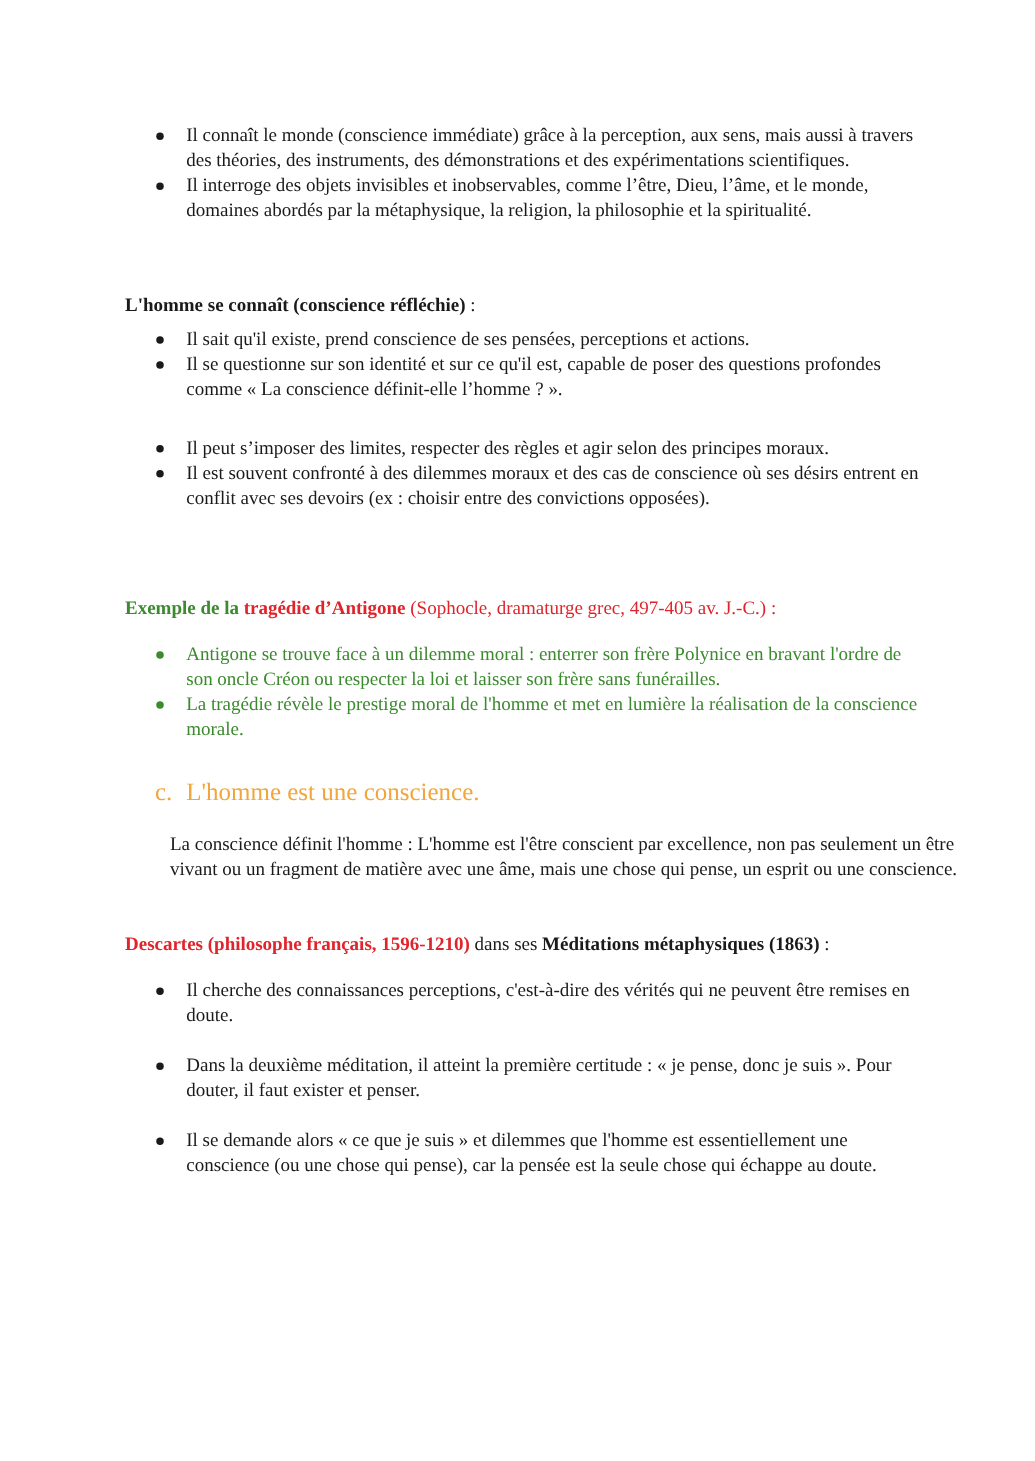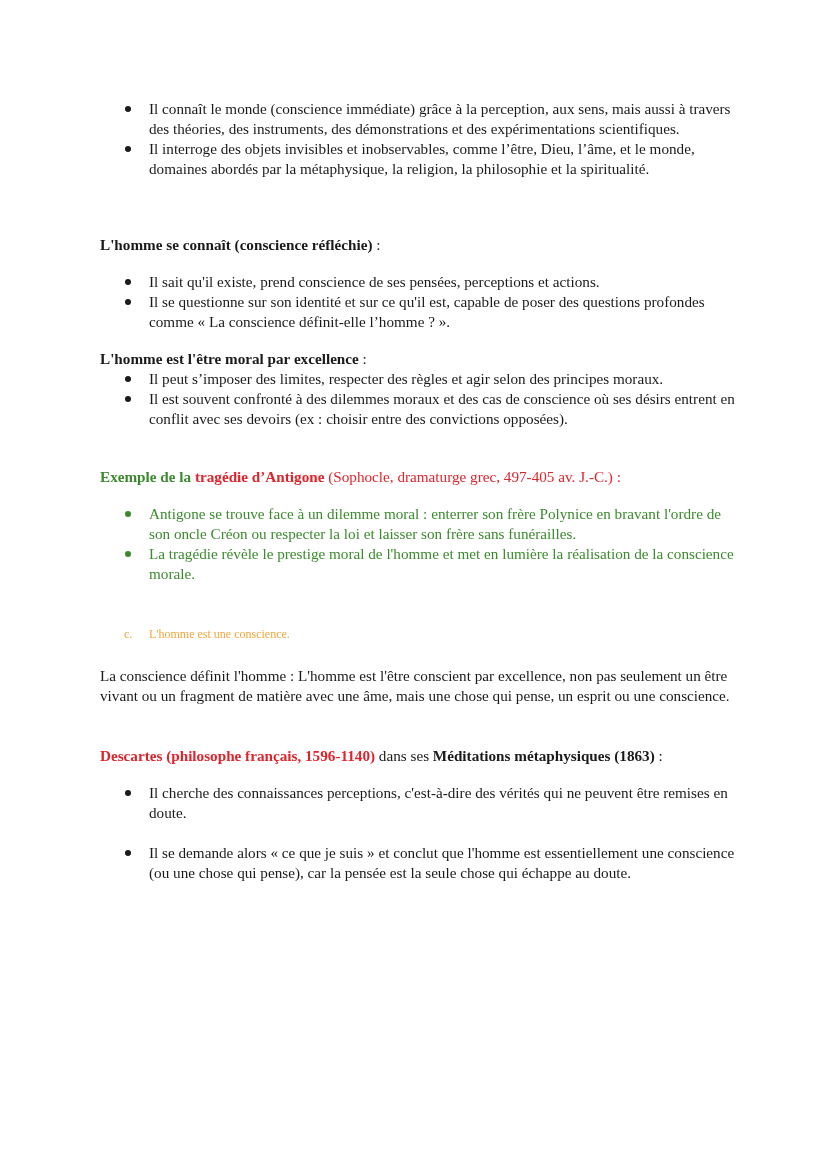--- a/index.html
+++ b/index.html
@@ -32,51 +32,51 @@
 
   <div class="block" style="top:99px;">
     <ul class="bl">
       <li><span class="dot"></span><span>Il connaît le monde (conscience immédiate) grâce à la perception, aux sens, mais aussi à travers des théories, des instruments, des démonstrations et des expérimentations scientifiques.</span></li>
       <li><span class="dot"></span><span>Il interroge des objets invisibles et inobservables, comme l’être, Dieu, l’âme, et le monde, domaines abordés par la métaphysique, la religion, la philosophie et la spiritualité.</span></li>
     </ul>
   </div>
 
   <div class="block" style="top:235px;">
     <div><span class="heading">L'homme se connaît (conscience réfléchie)</span><span> :</span></div>
-    <ul class="bl" style="margin-top:17px;">
+    <ul class="bl" style="margin-top:7px;">
       <li><span class="dot"></span><span>Il sait qu'il existe, prend conscience de ses pensées, perceptions et actions.</span></li>
       <li><span class="dot"></span><span>Il se questionne sur son identité et sur ce qu'il est, capable de poser des questions profondes comme « La conscience définit-elle l’homme ? ».</span></li>
     </ul>
   </div>
 
   <div class="block" style="top:349px;">
-    <div><span class="heading">L'homme est l'être moral par excellence</span><span> :</span></div>
     <ul class="bl" style="">
       <li><span class="dot"></span><span>Il peut s’imposer des limites, respecter des règles et agir selon des principes moraux.</span></li>
       <li><span class="dot"></span><span>Il est souvent confronté à des </span><b>dilemmes moraux</b><span> et des </span><b>cas de conscience</b><span> où ses désirs entrent en conflit avec ses devoirs (ex : choisir entre des convictions opposées).</span></li>
     </ul>
   </div>
 
-  <div class="block green" style="top:467px;">
+  <div class="block green" style="top:477px;">
     <div><span class="heading">Exemple de la </span><span class="heading red">tragédie d’Antigone</span><span class="red"> (Sophocle, dramaturge grec, 497-405 av. J.-C.)</span><span class="red"> :</span></div>
     <ul class="bl" style="margin-top:17px;">
       <li><span class="dot"></span><span>Antigone se trouve face à un dilemme moral : enterrer son frère Polynice en bravant l'ordre de son oncle Créon ou respecter la loi et laisser son frère sans funérailles.</span></li>
       <li><span class="dot"></span><span>La tragédie révèle le </span><b>prestige moral de l'homme</b><span> et met en lumière la </span><b>réalisation de la conscience morale</b><span>.</span></li>
     </ul>
   </div>
 
-  <div class="block orange" style="top:624px; font-size:12px;">
+  <div class="block orange" style="top:624px; font-size:20px;">
     <span style="display:inline-block; width:25px; margin-left:24px;">c.</span><span>L'homme est une conscience.</span>
   </div>
 
-  <div class="block" style="top:666px;">
+  <div class="block" style="top:666px;margin-left:36px;">
     <b>La conscience définit l'homme</b><span> : L'homme est l'être conscient par excellence, non pas seulement un être vivant ou un fragment de matière avec une âme, mais </span><b>une chose qui pense</b><span>, un esprit ou une conscience.</span>
   </div>
 
   <div class="block" style="top:746px;">
-    <div><span class="heading red">Descartes (philosophe français, 1596-1140)</span><span> dans ses </span><span class="heading">Méditations métaphysiques (1863)</span><span> :</span></div>
+    <div><span class="heading red">Descartes (philosophe français, 1596-1210)</span><span> dans ses </span><span class="heading">Méditations métaphysiques (1863)</span><span> :</span></div>
     <ul class="bl gap" style="margin-top:17px;">
       <li><span class="dot"></span><span>Il cherche des </span><b>connaissances perceptions</b><span>, c'est-à-dire des vérités qui ne peuvent être remises en doute.</span></li>
-      <li><span class="dot"></span><span>Il se demande alors </span><b>« ce que je suis »</b><span> et conclut que l'homme est essentiellement </span><b>une conscience</b><span> (ou une chose qui pense), car la pensée est la seule chose qui échappe au doute.</span></li>
+      <li><span class="dot"></span><span>Dans la </span><b>deuxième méditation</b><span>, il atteint la première certitude : </span><b>« je pense, donc je suis »</b><span>. Pour douter, il faut exister et penser.</span></li>
+      <li><span class="dot"></span><span>Il se demande alors </span><b>« ce que je suis »</b><span> et dilemmes que l'homme est essentiellement </span><b>une conscience</b><span> (ou une chose qui pense), car la pensée est la seule chose qui échappe au doute.</span></li>
     </ul>
   </div>
 
 </div>
 
 </body></html>

